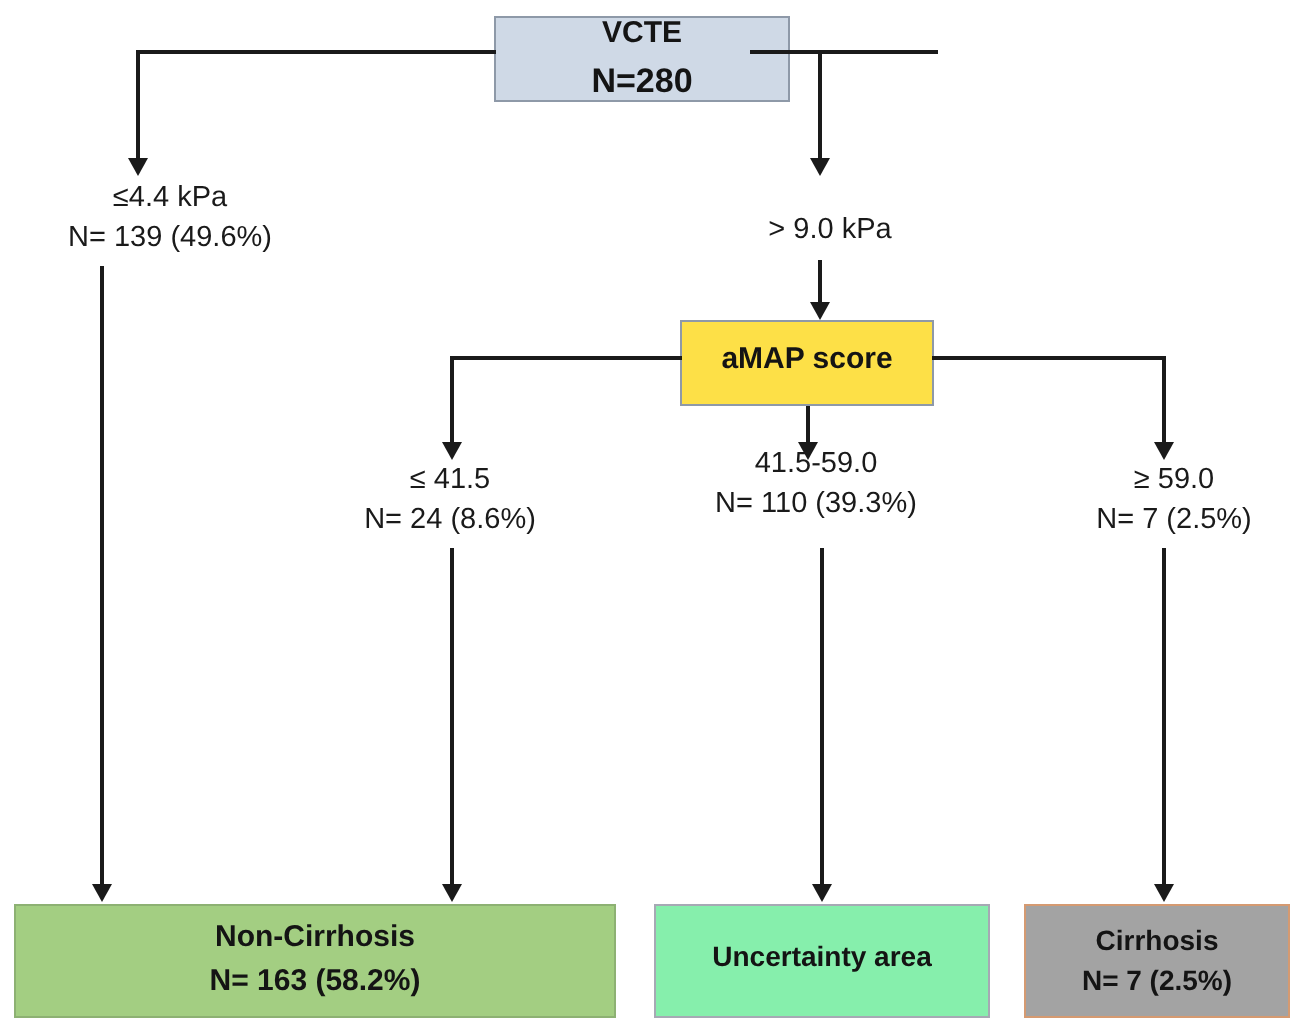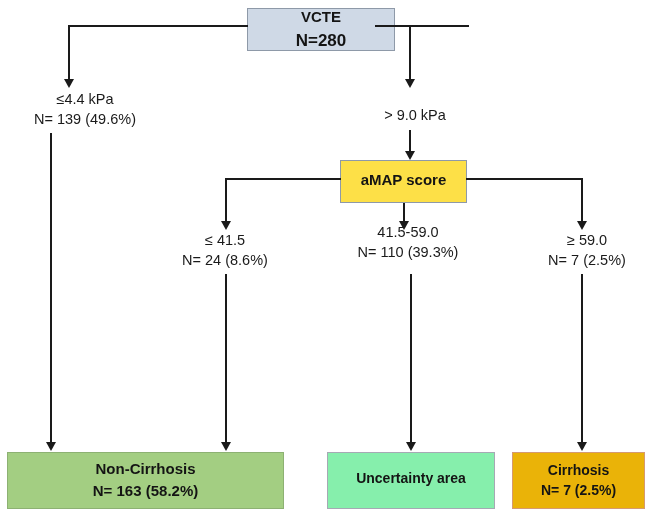--- a/index.html
+++ b/index.html
@@ -46,34 +46,34 @@
   .box-vcte .line2 { font-size: 17px; }
 
   .box-amap {
     left: 340px; top: 160px; width: 127px; height: 43px;
     background: #fde047;
     border-color: #8e99a8;
     font-size: 15px;
   }
 
   .box-noncirrhosis {
-    left: 7px; top: 452px; width: 277px; height: 57px;
+    left: 7px; top: 452px; width: 301px; height: 57px;
     background: #a3ce82;
     border-color: #8db173;
     font-size: 15px;
   }
   .box-uncertainty {
     left: 327px; top: 452px; width: 168px; height: 57px;
     background: #86efac;
     border-color: #a6a9b4;
     font-size: 14px;
   }
   .box-cirrhosis {
     left: 512px; top: 452px; width: 133px; height: 57px;
-    background: #eab308;
+    background: #a3a3a3;
     border-color: #d59a71;
     font-size: 14px;
   }
   .box .line1 { margin-bottom: 3px; }
 
   
   .blabel {
     position: absolute;
     text-align: center;
     color: #1a1a1a;

